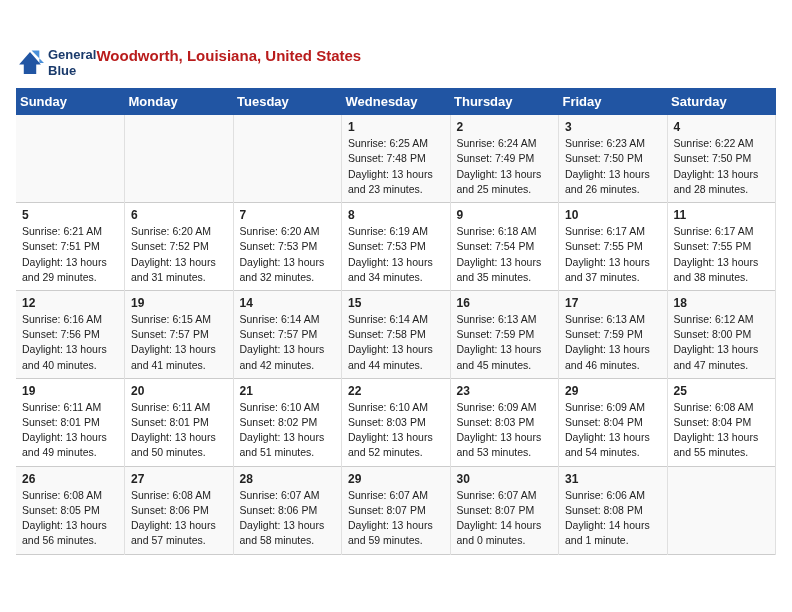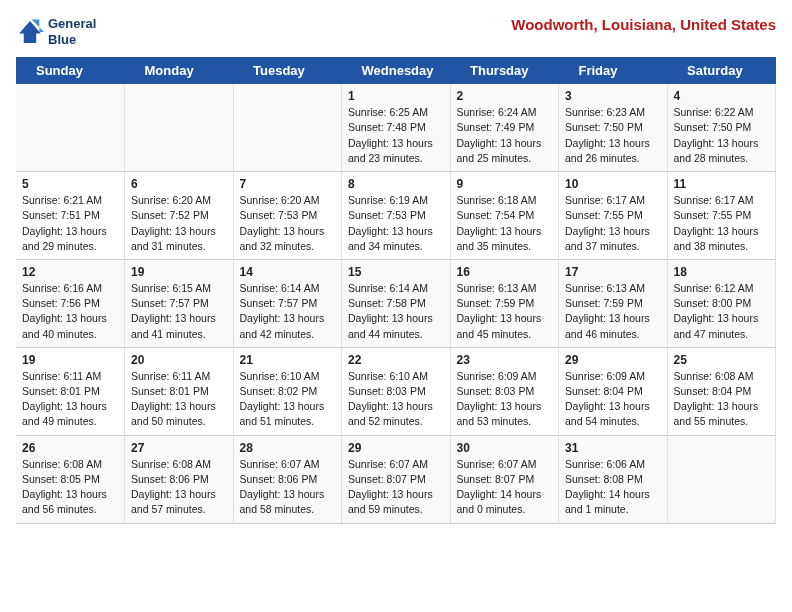--- a/index.html
+++ b/index.html
@@ -5,23 +5,23 @@
     * { box-sizing: border-box; margin: 0; padding: 0; }
     body {
       font-family: Arial, sans-serif;
       background: #fff;
       width: 792px;
       min-height: 612px;
       padding: 16px;
     }
     .header {
       display: flex;
-      justify-content: space-between;
       align-items: flex-start;
       margin-bottom: 10px;
+      margin-top: 31px;
     }
     .logo {
       display: flex;
       align-items: center;
     }
     .logo-text {
       display: flex;
       flex-direction: column;
       font-size: 13px;
       font-weight: bold;
@@ -48,21 +48,21 @@
     }
     table {
       width: 100%;
       border-collapse: collapse;
       table-layout: fixed;
     }
     thead th {
       background-color: #2155a3;
       color: #fff;
       text-align: left;
-      padding: 6px 20px;
+      padding: 6px 4px;
       font-size: 13px;
       font-weight: bold;
     }
     tbody tr {
       border-bottom: 1px solid #ccc;
     }
     tbody td {
       vertical-align: top;
       padding: 5px 6px;
       font-size: 10.5px;

